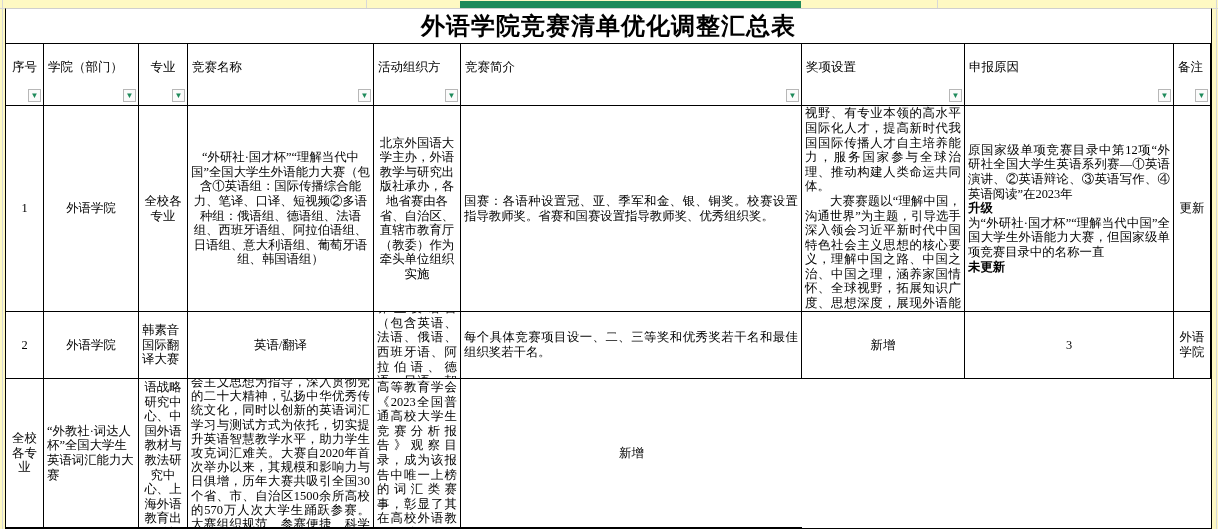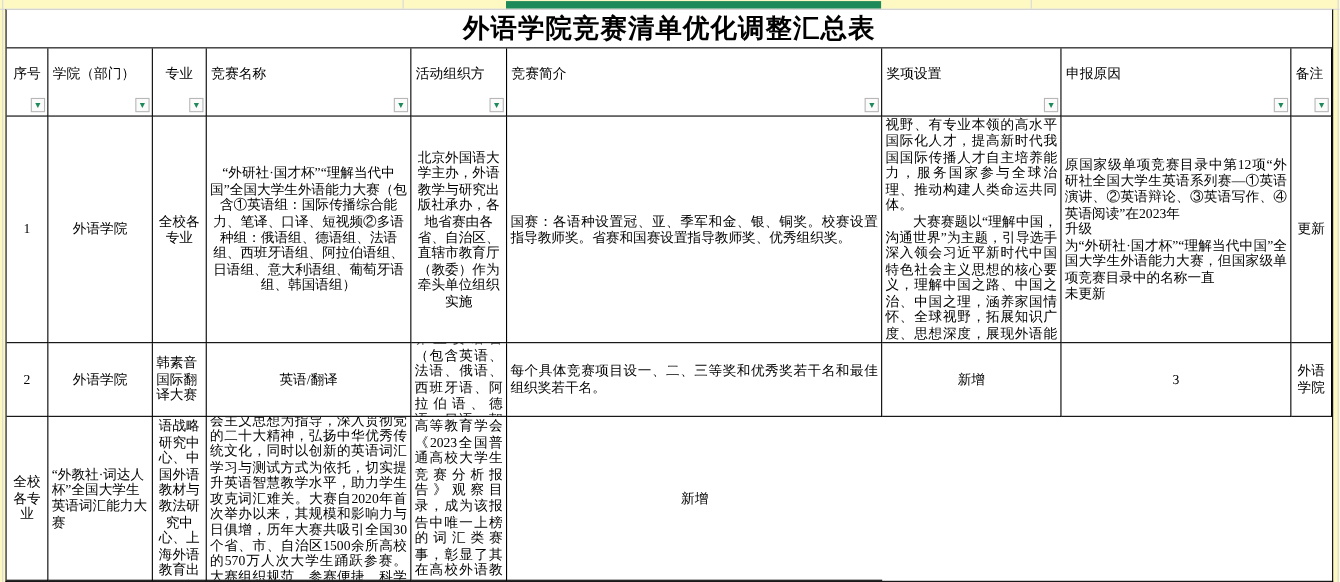--- a/index.html
+++ b/index.html
@@ -34,21 +34,21 @@
   .filter-btn{position:absolute;right:2px;bottom:3px;width:13px;height:13px;
       background:#fbfbfb;border:1px solid #b7b7b7;display:flex;align-items:center;
       justify-content:center;font-size:8px;line-height:1;color:#1e8a5a;cursor:pointer;box-sizing:border-box;}
 
   .dcell{display:flex;flex-direction:column;justify-content:center;
       font-size:12.4px;line-height:14.6px;padding:2px 3px;}
   .ctr-txt{text-align:center;align-items:center;}
   .just-txt{text-align:justify;white-space:pre-wrap;}
   .left-txt{text-align:left;}
   .tight{line-height:14.2px;}
-  .b{font-weight:normal;}
+  .b{font-weight:bold;}
 </style>
 </head>
 <body>
 
 <div id="stage">
 
   <div class="gridline-v" style="left:366px;top:0;height:8px;"></div>
   <div class="gridline-v" style="left:937px;top:0;height:8px;"></div>
   <div class="gridline-v" style="left:1216px;top:0;height:529px;"></div>
   <div class="gridline-v" style="left:2px;top:0;height:529px;"></div>

